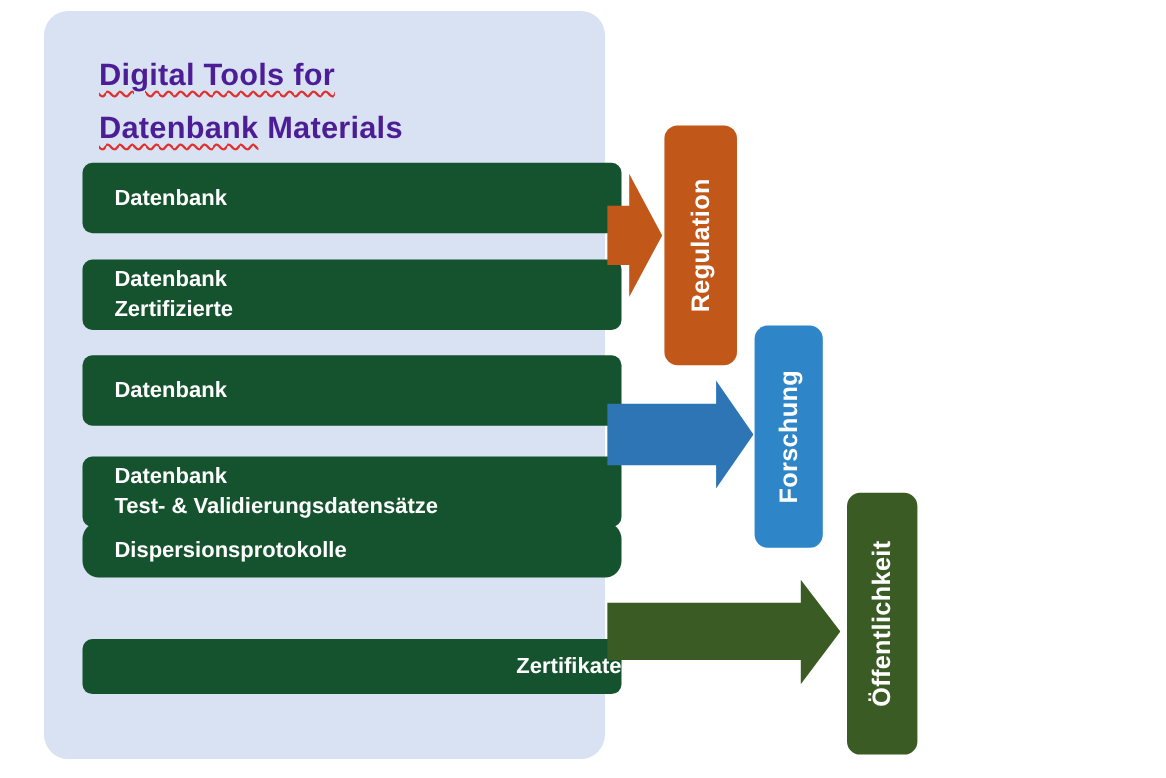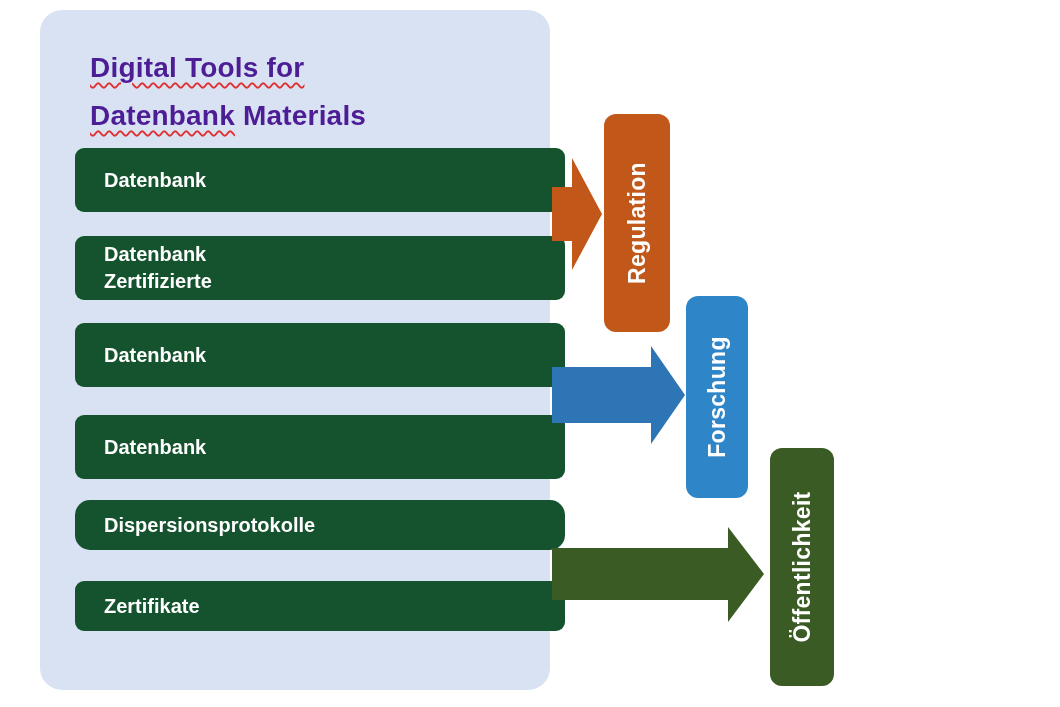--- a/index.html
+++ b/index.html
@@ -61,22 +61,22 @@
     padding-left: 29px;
     box-sizing: border-box;
   }
   .box.two { height: 64px; }
   .box.one { height: 50px; }
   .box-line:empty { display: none; }
   .box1 { top: 138px; }
   .box2 { top: 226px; }
   .box3 { top: 313px; }
   .box4 { top: 405px; }
-  .box5 { top: 490px; border-radius: 15px; }
-  .box6 { top: 571px; }
+  .box5 { top: 465px; border-radius: 15px; }
+  .box6 { top: 571px; align-items: flex-end; }
 
   
   .arrow {
     position: absolute;
     display: block;
   }
   .arrow-orange-fill { fill: #c2571a; }
   .arrow-blue-fill   { fill: #2e75b6; }
   .arrow-green-fill  { fill: #3a5c24; }
   .arrow-regulation { left: 552px; top: 158px; }
@@ -133,20 +133,21 @@
       <span class="box-line">Datenbank</span>
       <span class="box-line">Zertifizierte</span>
     </div>
 
     <div class="box two box3">
       <span class="box-line">Datenbank</span>
     </div>
 
     <div class="box two box4">
       <span class="box-line">Datenbank</span>
+      <span class="box-line">Test- &amp; Validierungsdatensätze</span>
     </div>
 
     <div class="box one box5">
       <span class="box-line">Dispersionsprotokolle</span>
 
     </div>
 
     <div class="box one box6">
       <span class="box-line">Zertifikate</span>
 

